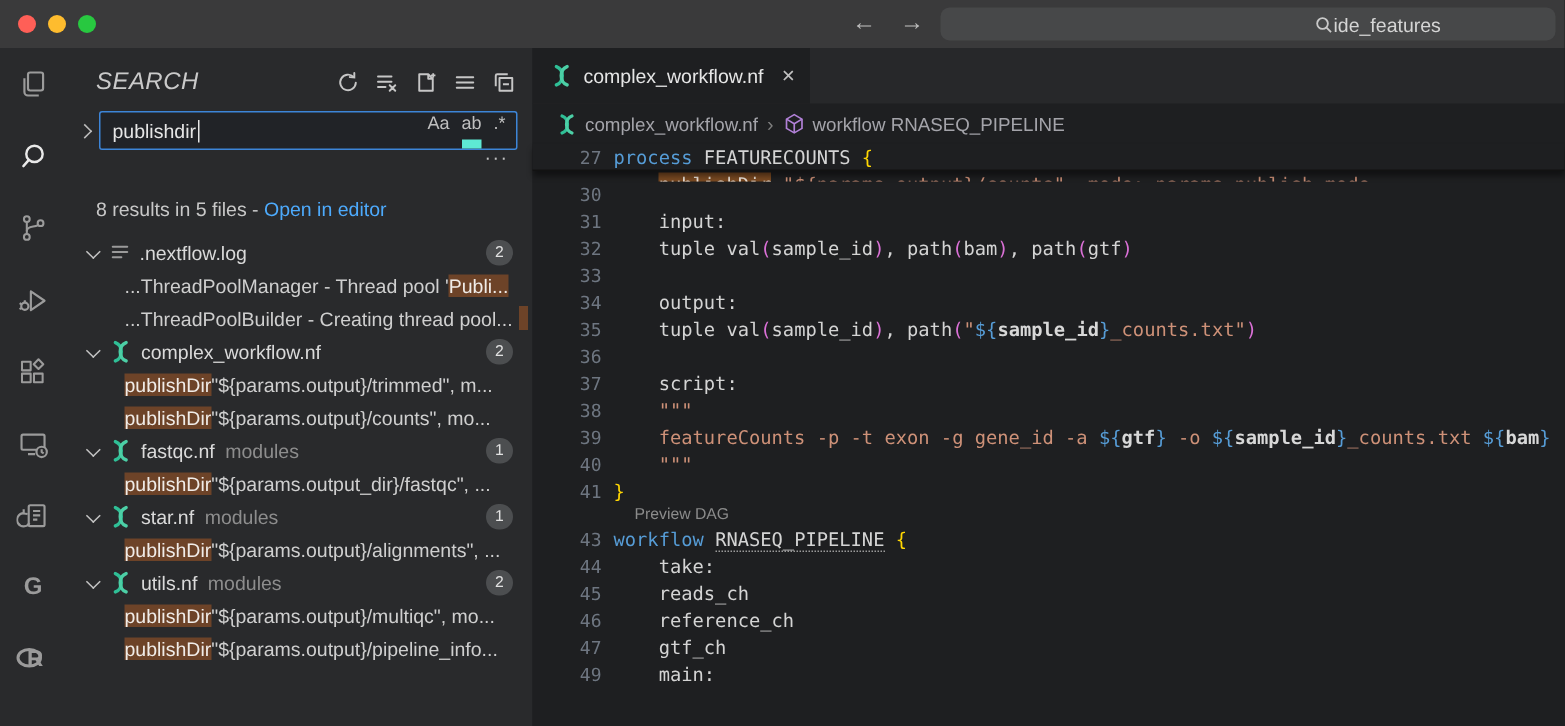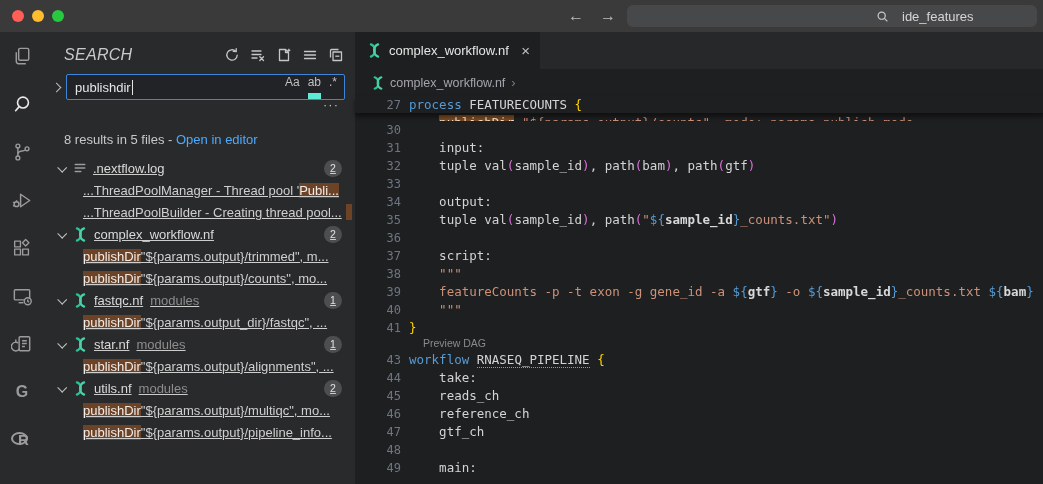--- a/index.html
+++ b/index.html
@@ -12,21 +12,21 @@
   svg { display:block; }
 
   
   .titlebar { position:absolute; left:0; top:0; width:1043px; height:32px; background:#3a3a3b; }
   .lights { position:absolute; left:12px; top:10px; display:flex; gap:8px; }
   .light { width:12px; height:12px; border-radius:50%; }
   .light.red{ background:#ff5f57;} .light.yellow{ background:#febc2e;} .light.green{ background:#28c840;}
   .navs { position:absolute; left:566px; top:0; height:32px; display:flex; align-items:center; gap:12px; }
   .nav-arrow { color:#bdbdbd; font-size:16px; width:20px; text-align:center; }
   .cmdbox { position:absolute; left:627px; top:5px; width:410px; height:22px; background:#474849; border-radius:6px; }
-  .cmdinner { position:absolute; left:249px; top:0; height:22px; display:flex; align-items:center; gap:13px; color:#d5d5d5; font-size:13px; }
+  .cmdinner { position:absolute; left:249px; top:0; height:22px; display:flex; align-items:center; gap:0; color:#d5d5d5; font-size:13px; }
 
   
   .activitybar { position:absolute; left:0; top:32px; width:44px; height:452px; background:#292a2c; overflow:hidden; }
   .ab-item { width:44px; height:48px; display:flex; align-items:center; justify-content:center; }
   .ab-glyph { color:#9b9b9b; font-weight:bold; font-size:16px; }
   .r-wrap { position:relative; width:22px; height:20px; }
   .r-ellipse { position:absolute; left:0; top:2px; width:17px; height:13px; border:2px solid #9b9b9b; border-radius:50%; }
   .r-letter { position:absolute; left:7px; top:1px; font-size:15px; font-weight:bold; color:#9b9b9b; }
 
   
@@ -39,21 +39,21 @@
   .rep-chev { width:7px; height:7px; border-right:1.5px solid #bdbdbd; border-top:1.5px solid #bdbdbd; transform:rotate(45deg); margin:0 6px 0 3px; flex:none; }
   .inputbox { flex:1; position:relative; height:26px; background:#212327; border:1px solid #3d85d8; border-radius:2px; display:flex; align-items:center; padding-left:8px; }
   .input-text { color:#e6e6e6; font-size:13px; }
   .caret { display:inline-block; width:1px; height:15px; background:#e6e6e6; margin-left:1px; vertical-align:-3px; }
   .input-opts { position:absolute; right:7px; top:0; height:24px; display:flex; gap:8px; color:#bfbfbf; font-size:12px; }
   .opt-ww { border-bottom:6px solid #5eead4; }
   .s-dots { height:13px; text-align:right; padding-right:16px; color:#c0c0c0; font-size:13px; line-height:10px; letter-spacing:1px; }
   .s-summary { margin:19px 0 0 20px; height:18px; color:#c8c8c8; }
   .s-link { color:#4daafc; }
   .s-tree { margin-top:7px; }
-  .t-row { height:22px; display:flex; align-items:center; white-space:nowrap; overflow:hidden; position:relative;text-decoration:underline; }
+  .t-row { height:22px; display:flex; align-items:center; white-space:nowrap; overflow:hidden; position:relative; }
   .t-file { padding-left:14px; }
   .t-chev { width:7px; height:7px; border-right:1.5px solid #c5c5c5; border-bottom:1.5px solid #c5c5c5; transform:rotate(45deg) translateY(-1px); flex:none; }
   .t-icon { margin-left:8px; margin-right:6px; flex:none; display:flex; }
   .t-name { color:#dadada; }
   .t-desc { color:#8d8d8d; margin-left:7px; }
   .t-badge { margin-left:auto; margin-right:13px; min-width:18px; height:17px; border-radius:9px; background:#4c4e50; color:#e2e2e2; font-size:10.5px; display:flex; align-items:center; justify-content:center; padding:0 5px; flex:none; }
   .t-match { padding-left:39px; color:#cfcfcf; }
   .hl { background:#6d4328; color:#f0ece8; }
   .edge-sliver { position:absolute; right:3px; top:3px; bottom:3px; width:6px; background:#6d4328; }
 
@@ -360,20 +360,29 @@
     <span class="bc-item">
       <span>
           <svg width="14" height="14" viewBox="0 0 16 16">
             <path d="M4.2 1.5 C9.8 3.6 9.8 12.4 4.2 14.5" fill="none" stroke="#2fbf96" stroke-width="2.4" stroke-linecap="round"></path>
             <path d="M11.8 1.5 C6.2 3.6 6.2 12.4 11.8 14.5" fill="none" stroke="#4ccfa6" stroke-width="2.4" stroke-linecap="round"></path>
           </svg>
         </span>
       <span>complex_workflow.nf</span>
     </span>
     <span class="bc-sep">›</span>
+    <span class="bc-item">
+      <span>
+          <svg width="15" height="15" viewBox="0 0 16 16" fill="none" stroke="#b180d7" stroke-width="1.2" stroke-linejoin="round">
+            <path d="M8 1.5 13.5 4.7v6.6L8 14.5 2.5 11.3V4.7z"></path>
+            <path d="M2.5 4.7 8 8l5.5-3.3M8 8v6.5"></path>
+          </svg>
+        </span>
+      <span>workflow RNASEQ_PIPELINE</span>
+    </span>
   </div>
 
   <div class="code" id="code-area">
       <div class="crow sticky"><span class="gut">27</span><div class="cc"><span class="tk-kw">process</span><span class="tk-pl"> FEATURECOUNTS </span><span class="tk-b1">{</span></div></div>
       <div class="crow partial"><span class="gut"></span><div class="cc"><span class="band"></span><span class="tk-pl">    </span><span class="tk-mh">publishDir</span><span class="tk-str"> "${params.output}/counts", mode: params.publish_mode</span></div></div>
       <div class="crow"><span class="gut">30</span><div class="cc"><span class="band"></span></div></div>
       <div class="crow"><span class="gut">31</span><div class="cc"><span class="band"></span><span class="tk-pl">    input:</span></div></div>
       <div class="crow"><span class="gut">32</span><div class="cc"><span class="band"></span><span class="tk-pl">    tuple val</span><span class="tk-b2">(</span><span class="tk-pl">sample_id</span><span class="tk-b2">)</span><span class="tk-pl">, path</span><span class="tk-b2">(</span><span class="tk-pl">bam</span><span class="tk-b2">)</span><span class="tk-pl">, path</span><span class="tk-b2">(</span><span class="tk-pl">gtf</span><span class="tk-b2">)</span></div></div>
       <div class="crow"><span class="gut">33</span><div class="cc"><span class="band"></span></div></div>
       <div class="crow"><span class="gut">34</span><div class="cc"><span class="band"></span><span class="tk-pl">    output:</span></div></div>
@@ -383,16 +392,15 @@
       <div class="crow"><span class="gut">38</span><div class="cc"><span class="band"></span><span class="tk-str">    """</span></div></div>
       <div class="crow"><span class="gut">39</span><div class="cc"><span class="band"></span><span class="tk-str">    featureCounts -p -t exon -g gene_id -a </span><span class="tk-ip">${</span><span class="tk-var">gtf</span><span class="tk-ip">}</span><span class="tk-str"> -o </span><span class="tk-ip">${</span><span class="tk-var">sample_id</span><span class="tk-ip">}</span><span class="tk-str">_counts.txt </span><span class="tk-ip">${</span><span class="tk-var">bam</span><span class="tk-ip">}</span></div></div>
       <div class="crow"><span class="gut">40</span><div class="cc"><span class="band"></span><span class="tk-str">    """</span></div></div>
       <div class="crow"><span class="gut">41</span><div class="cc"><span class="tk-b1">}</span></div></div>
       <div class="lensrow">Preview DAG</div>
       <div class="crow"><span class="gut">43</span><div class="cc"><span class="tk-kw">workflow</span><span class="tk-pl"> </span><span class="tk-u">RNASEQ_PIPELINE</span><span class="tk-pl"> </span><span class="tk-b1">{</span></div></div>
       <div class="crow"><span class="gut">44</span><div class="cc"><span class="band"></span><span class="tk-pl">    take:</span></div></div>
       <div class="crow"><span class="gut">45</span><div class="cc"><span class="band"></span><span class="tk-pl">    reads_ch</span></div></div>
       <div class="crow"><span class="gut">46</span><div class="cc"><span class="band"></span><span class="tk-pl">    reference_ch</span></div></div>
       <div class="crow"><span class="gut">47</span><div class="cc"><span class="band"></span><span class="tk-pl">    gtf_ch</span></div></div>
-      <div class="crow"><span class="gut">48</span><div class="cc"></div></div>
       <div class="crow"><span class="gut">49</span><div class="cc"><span class="band"></span><span class="tk-pl">    main:</span></div></div>
     </div>
 </div>
 
 </body></html>

